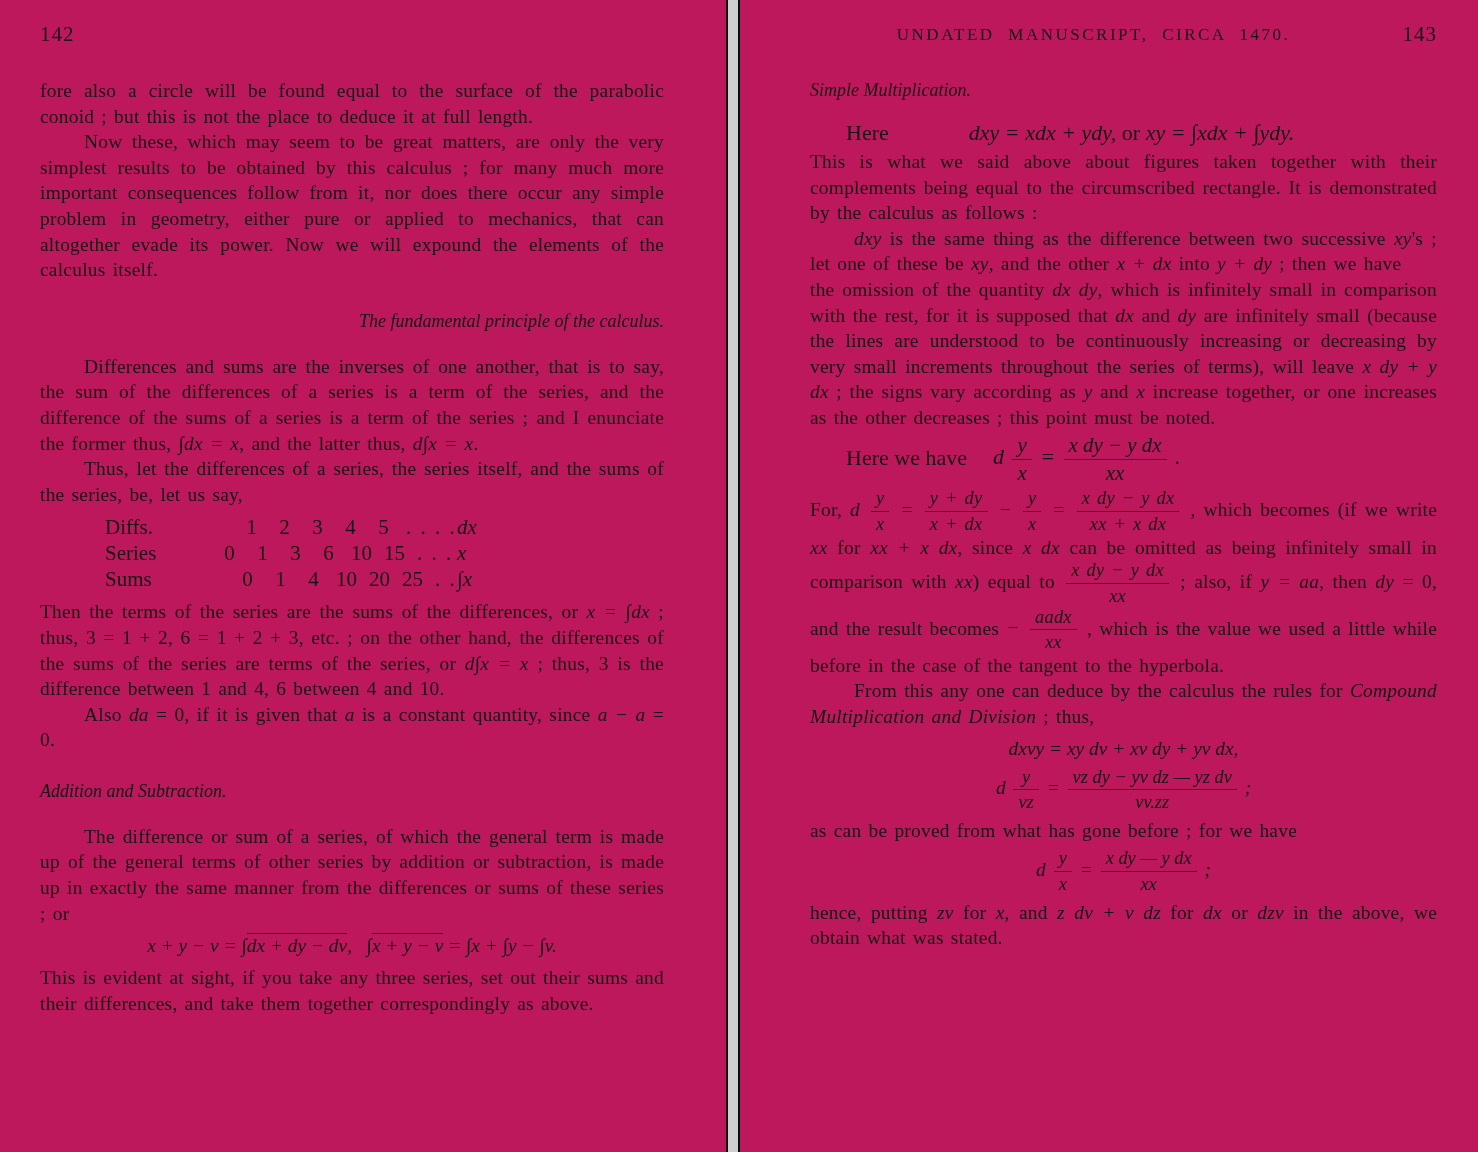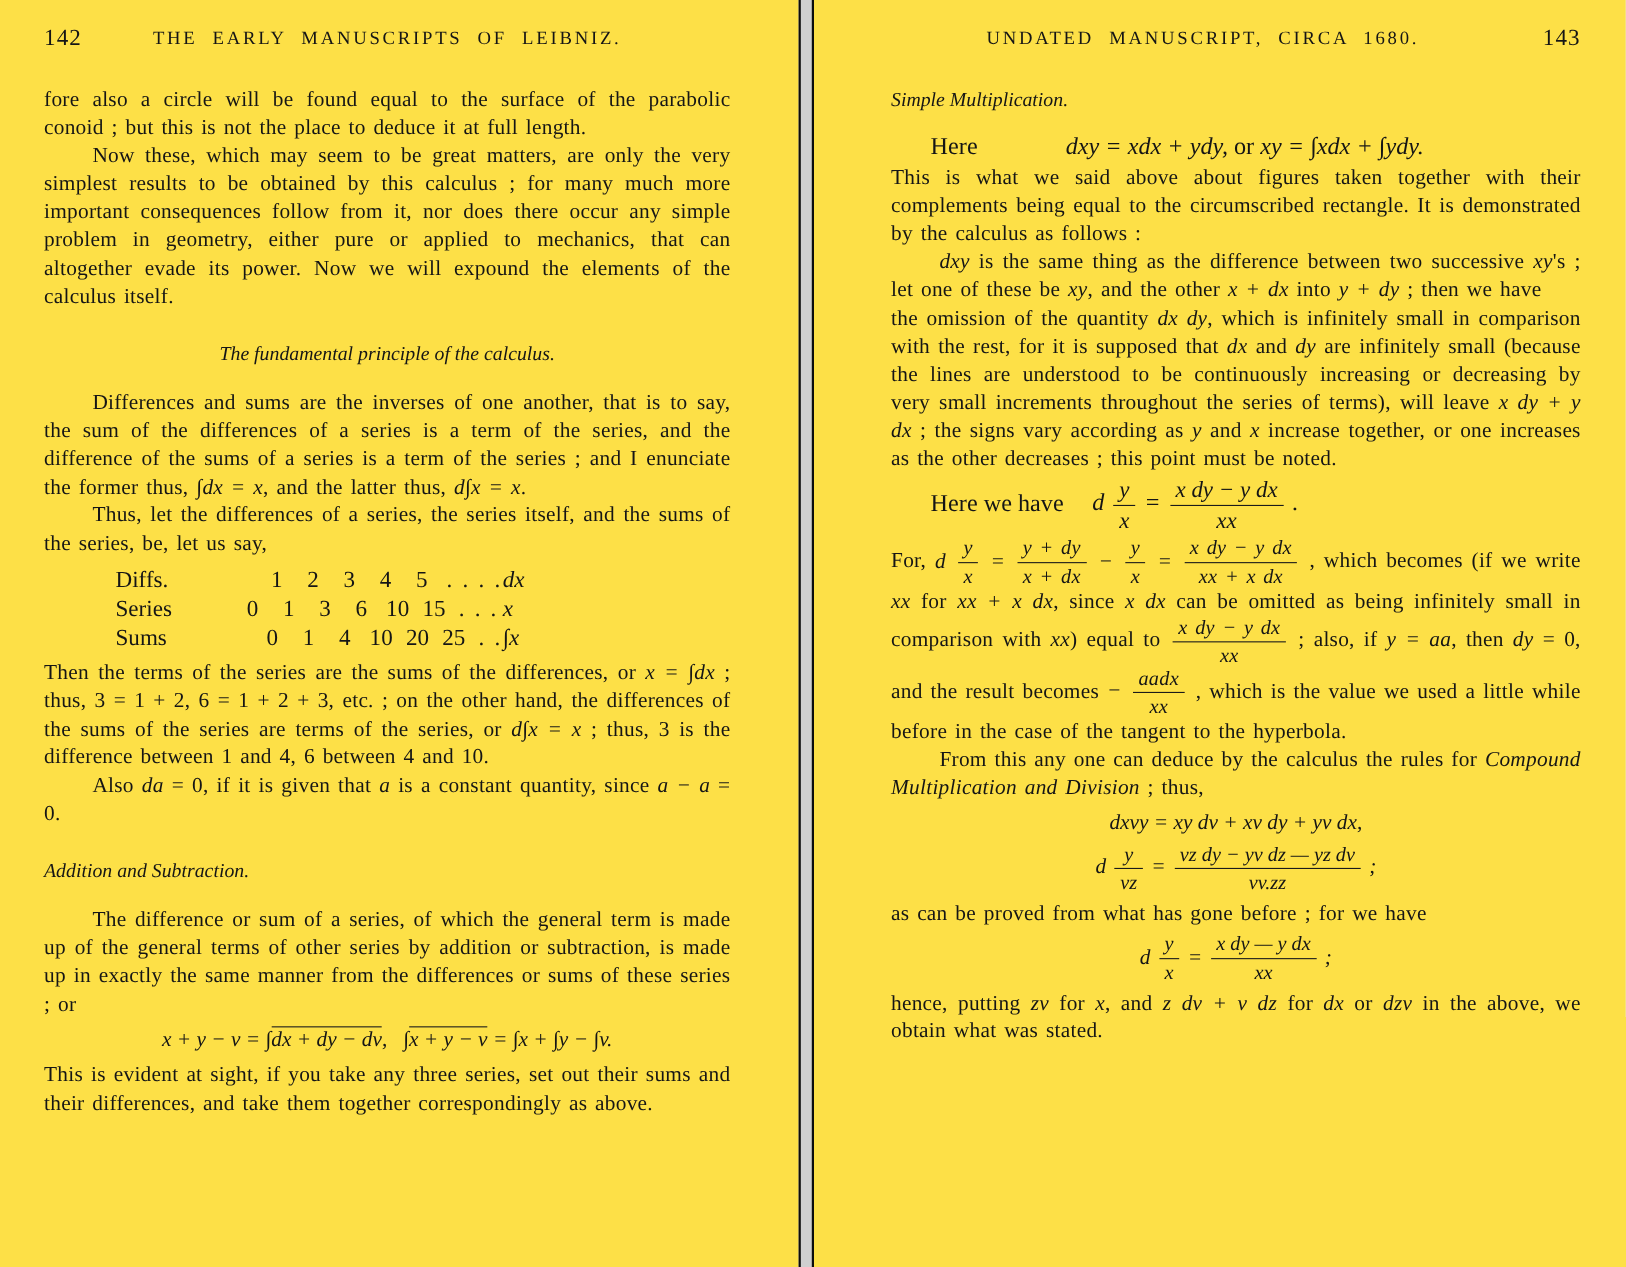--- a/index.html
+++ b/index.html
@@ -1,37 +1,37 @@
 <!DOCTYPE html>
 <html><head>
 <meta charset="utf-8">
 <style>
   html,body{margin:0;padding:0;background:#e8e8e8;}
-  .spread{position:relative;width:1478px;height:1152px;background:#fde047;overflow:hidden;
+  .spread{position:relative;width:1478px;height:1152px;background:#be185d;overflow:hidden;
           font-family:"Liberation Serif","DejaVu Serif",serif;color:#151515;}
   
   .gutter{position:absolute;top:0;left:726px;width:10px;height:1152px;background:#cfcfcf;
           border-left:2px solid #0c0c0c;border-right:2px solid #0c0c0c;}
   
   .page{position:absolute;top:22px;}
   .page.left{left:40px;width:624px;}
   .page.right{left:810px;width:627px;}
   
   .pagehead{position:relative;height:30px;margin-bottom:26px;}
   .runhead{display:block;text-align:center;font-size:17px;letter-spacing:2.5px;word-spacing:7px;padding-top:3px;}
   .page.right .runhead{padding-right:60px;}
   .pagenum{position:absolute;top:0;font-size:21px;letter-spacing:1px;}
   .page.left .pagenum{left:0;}
   .page.right .pagenum{right:0;}
   
   .para{font-size:19.4px;line-height:25.6px;text-align:justify;margin:0;
         word-spacing:2px;letter-spacing:0.25px;}
   .indent{text-indent:44px;}
   .heading{font-style:italic;font-size:18px;line-height:25px;margin:26px 0 20px;}
-  .heading.centered{text-align:center;}
+  .heading.centered{text-align:right;}
   .page.right .heading{margin:22px 0 16px;}
   .formula{font-size:19.4px;line-height:27px;text-align:center;margin:6px 0;}
   .page.right .formula{margin:5px 0;}
   i{font-style:italic;}
   
   .ov{display:inline-block;border-top:1.4px solid #1a1a1a;padding-top:1px;line-height:1.15;}
   .ov2{display:inline-block;border-top:1.4px solid #1a1a1a;padding-top:2.5px;line-height:1.15;}
   
   .frac{display:inline-block;vertical-align:middle;text-align:center;line-height:1.12;
         font-size:0.95em;margin:0 3px;}
@@ -52,21 +52,20 @@
   .gap2{display:inline-block;width:26px;}
 </style>
 </head>
 <body>
 
 <div class="spread">
 
   <div class="page left">
     <div class="pagehead">
       <span class="pagenum">142</span>
-      <span class="runhead">THE EARLY MANUSCRIPTS OF LEIBNIZ.</span>
     </div>
 
     <p class="para">fore also a circle will be found equal to the surface of the parabolic conoid ; but this is not the place to deduce it at full length.</p>
     <p class="para indent">Now these, which may seem to be great matters, are only the very simplest results to be obtained by this calculus ; for many much more important consequences follow from it, nor does there occur any simple problem in geometry, either pure or applied to mechanics, that can altogether evade its power.  Now we will expound the elements of the calculus itself.</p>
 
     <div class="heading centered">The fundamental principle of the calculus.</div>
 
     <p class="para indent">Differences and sums are the inverses of one another, that is to say, the sum of the differences of a series is a term of the series, and the difference of the sums of a series is a term of the series ; and I enunciate the former thus, <i>∫dx = x</i>, and the latter thus, <i>d∫x = x</i>.</p>
     <p class="para indent">Thus, let the differences of a series, the series itself, and the sums of the series, be, let us say,</p>
 
@@ -114,21 +113,21 @@
 
     <p class="para indent">The difference or sum of a series, of which the general term is made up of the general terms of other series by addition or subtraction, is made up in exactly the same manner from the differences or sums of these series ; or</p>
     <div class="formula"><i>x + y − v = ∫<span class="ov">dx + dy − dv</span>,  ∫<span class="ov">x + y − v</span> = ∫x + ∫y − ∫v.</i></div>
     <p class="para">This is evident at sight, if you take any three series, set out their sums and their differences, and take them together correspondingly as above.</p>
   </div>
 
   <div class="gutter"></div>
 
   <div class="page right">
     <div class="pagehead">
-      <span class="runhead">UNDATED MANUSCRIPT, CIRCA 1680.</span>
+      <span class="runhead">UNDATED MANUSCRIPT, CIRCA 1470.</span>
       <span class="pagenum">143</span>
     </div>
 
     <div class="heading">Simple Multiplication.</div>
 
     <div class="hereline">
       <span>Here</span><span class="gap1"></span><span><i>dxy = xdx + ydy,</i> or <i>xy = ∫xdx + ∫ydy.</i></span>
     </div>
 
     <p class="para">This is what we said above about figures taken together with their complements being equal to the circumscribed rectangle.  It is demonstrated by the calculus as follows :</p>

